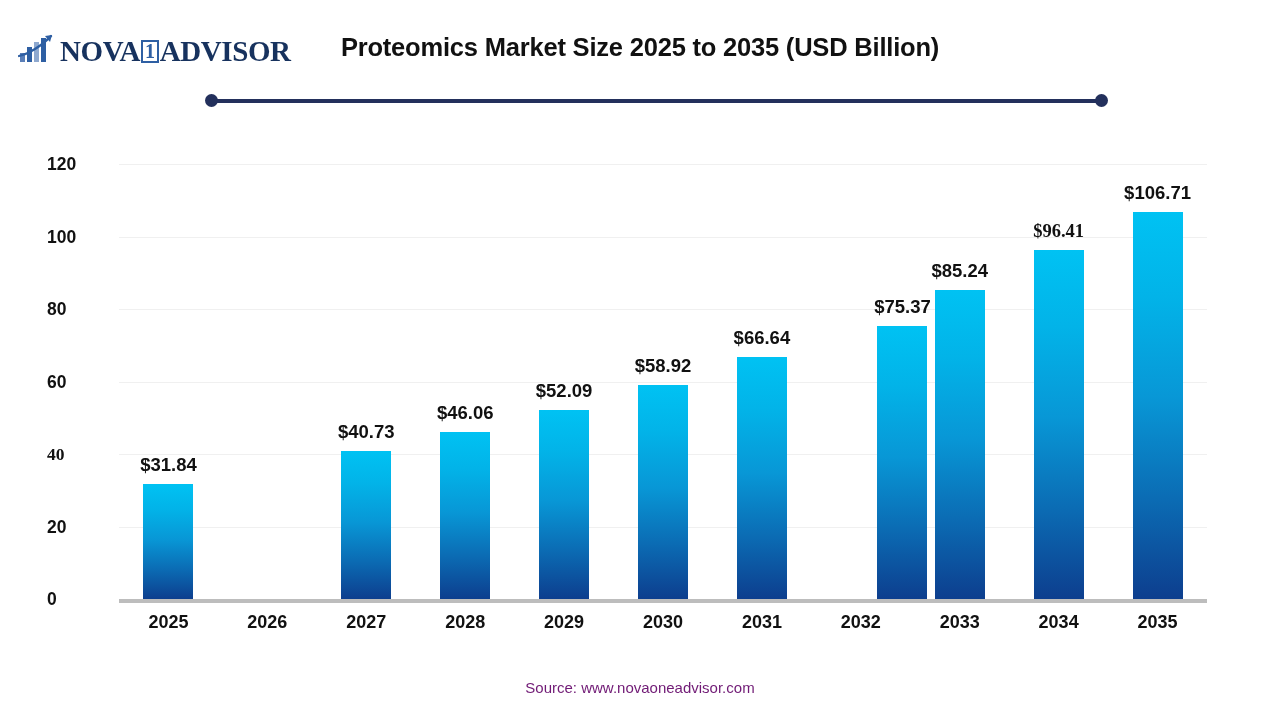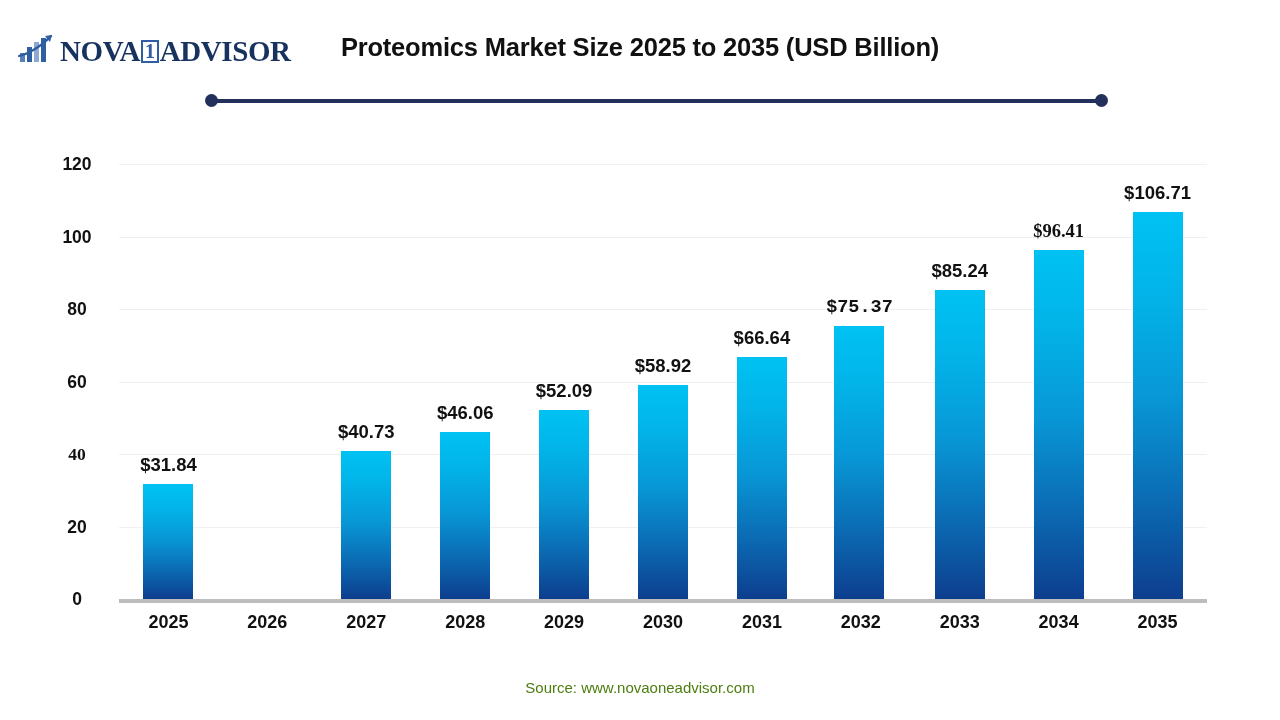--- a/index.html
+++ b/index.html
@@ -100,21 +100,21 @@
     top: 599px;
     width: 1088px;
     height: 4px;
     background: #bdbdbd;
   }
 
   .y-tick-label {
     position: absolute;
     right: 0;
     width: 60px;
-    text-align: center;
+    text-align: left;
     font-size: 17.5px;
     font-weight: bold;
     color: #111111;
     transform: translateY(-50%);
   }
   .y-axis {
     position: absolute;
     left: 42px; top: 164px;
     width: 65px; height: 435px;
   }
@@ -156,21 +156,21 @@
     font-weight: bold;
     color: #111111;
   }
 
   .source-note {
     position: absolute;
     left: 0; right: 0;
     top: 679px;
     text-align: center;
     font-size: 15px;
-    color: #4d7c0f;
+    color: #701a75;
   }
 </style>
 </head>
 <body>
 
 <div id="chart-root">
 
   <div class="brand-logo">
     <span class="brand-mark">
       <svg width="40" height="30" viewBox="0 0 40 30" xmlns="http://www.w3.org/2000/svg">
@@ -233,21 +233,21 @@
         <div class="bar-value" style="bottom: 196.826px;">$52.09</div>
       </div>
       <div class="bar-slot" style="left: 494.545px; width: 98.9091px;">
         <div class="bar" style="height: 213.585px;"></div>
         <div class="bar-value" style="bottom: 221.585px;">$58.92</div>
       </div>
       <div class="bar-slot" style="left: 593.455px; width: 98.9091px;">
         <div class="bar" style="height: 241.57px;"></div>
         <div class="bar-value" style="bottom: 249.57px;">$66.64</div>
       </div>
-      <div class="bar-slot" style="left: 691px; width: 98.9091px; font-family: Liberation Mono, monospace;">
+      <div class="bar-slot" style="left: 734px; width: 98.9091px;">
         <div class="bar" style="height: 273.216px;"></div>
         <div class="bar-value" style="bottom: 281.216px;">$75.37</div>
       </div>
       <div class="bar-slot" style="left: 791.273px; width: 98.9091px;">
         <div class="bar" style="height: 308.995px;"></div>
         <div class="bar-value" style="bottom: 316.995px;">$85.24</div>
       </div>
       <div class="bar-slot" style="left: 890.182px; width: 98.9091px;">
         <div class="bar" style="height: 349.486px;"></div>
         <div class="bar-value" style="bottom: 357.486px; font-family: Liberation Serif, serif;">$96.41</div>

